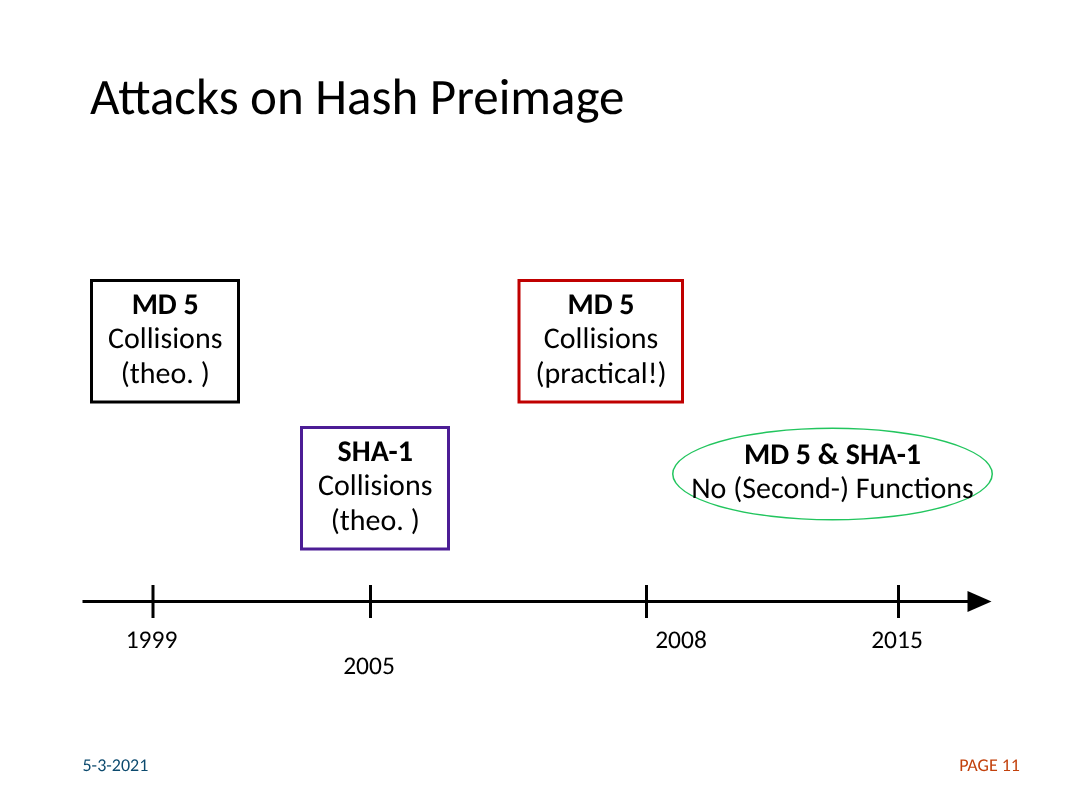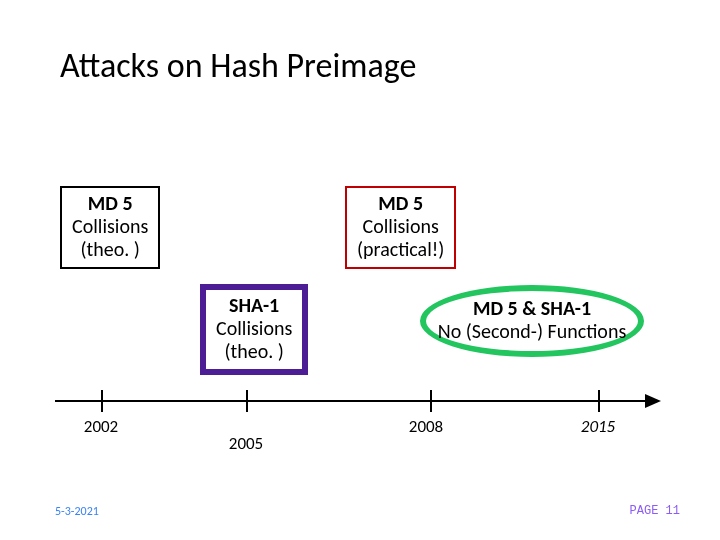--- a/index.html
+++ b/index.html
@@ -33,27 +33,27 @@
     border: 2px solid #000;
   }
   .md5-prac {
     left: 345px;
     top: 186px;
     border: 2px solid #c00000;
   }
   .sha1-theo {
     left: 200px;
     top: 284px;
-    border: 6px solid #4c1d95;
+    border: 2px solid #4c1d95;
   }
   .no-preimage {
-    left: 420px;
+    left: 448px;
     top: 285px;
     width: 192px;
-    border: 6px solid #22c55e;
+    border: 1px solid #22c55e;
     border-radius: 50%;
     padding: 6px 10px 8px 10px;
   }
   .timeline {
     position: absolute;
     left: 55px;
     top: 382px;
     width: 610px;
     height: 40px;
   }
@@ -87,29 +87,28 @@
     top: 416px;
     font-size: 17px;
     text-align: center;
     width: 60px;
   }
   .footer-date {
     position: absolute;
     left: 55px;
     bottom: 22px;
     font-size: 12px;
-    color: #3b82f6;
+    color: #0c4a6e;
   }
   .footer-page {
     position: absolute;
     right: 40px;
     bottom: 22px;
     font-size: 12px;
-    color: #8b5cf6;
-    font-family: Liberation Mono, monospace;
+    color: #c2410c;
   }
 </style>
 </head>
 <body>
 
 <div class="title">Attacks on Hash Preimage</div>
 
 <div class="box md5-theo">
   <div class="bold">MD 5</div>
   <div>Collisions</div>
@@ -138,16 +137,16 @@
   <div class="timeline-arrow"></div>
 <div class="tick" style="left: 46px;"></div>
     <div class="tick" style="left: 191px;"></div>
     <div class="tick" style="left: 375px;"></div>
     <div class="tick" style="left: 543px;"></div>
   </div>
 
 <div class="footer-date">5-3-2021</div>
 <div class="footer-page">PAGE 11</div>
 
-<div class="tick-label" style="left: 71px;">2002</div>
+<div class="tick-label" style="left: 71px;">1999</div>
 <div class="tick-label" style="left: 216px; margin-top: 17px;">2005</div>
-<div class="tick-label" style="left: 396px; text-align: center;">2008</div>
-<div class="tick-label" style="left: 568px; font-style: italic;">2015</div>
+<div class="tick-label" style="left: 424px; text-align: center;">2008</div>
+<div class="tick-label" style="left: 568px;">2015</div>
 
 </body></html>

